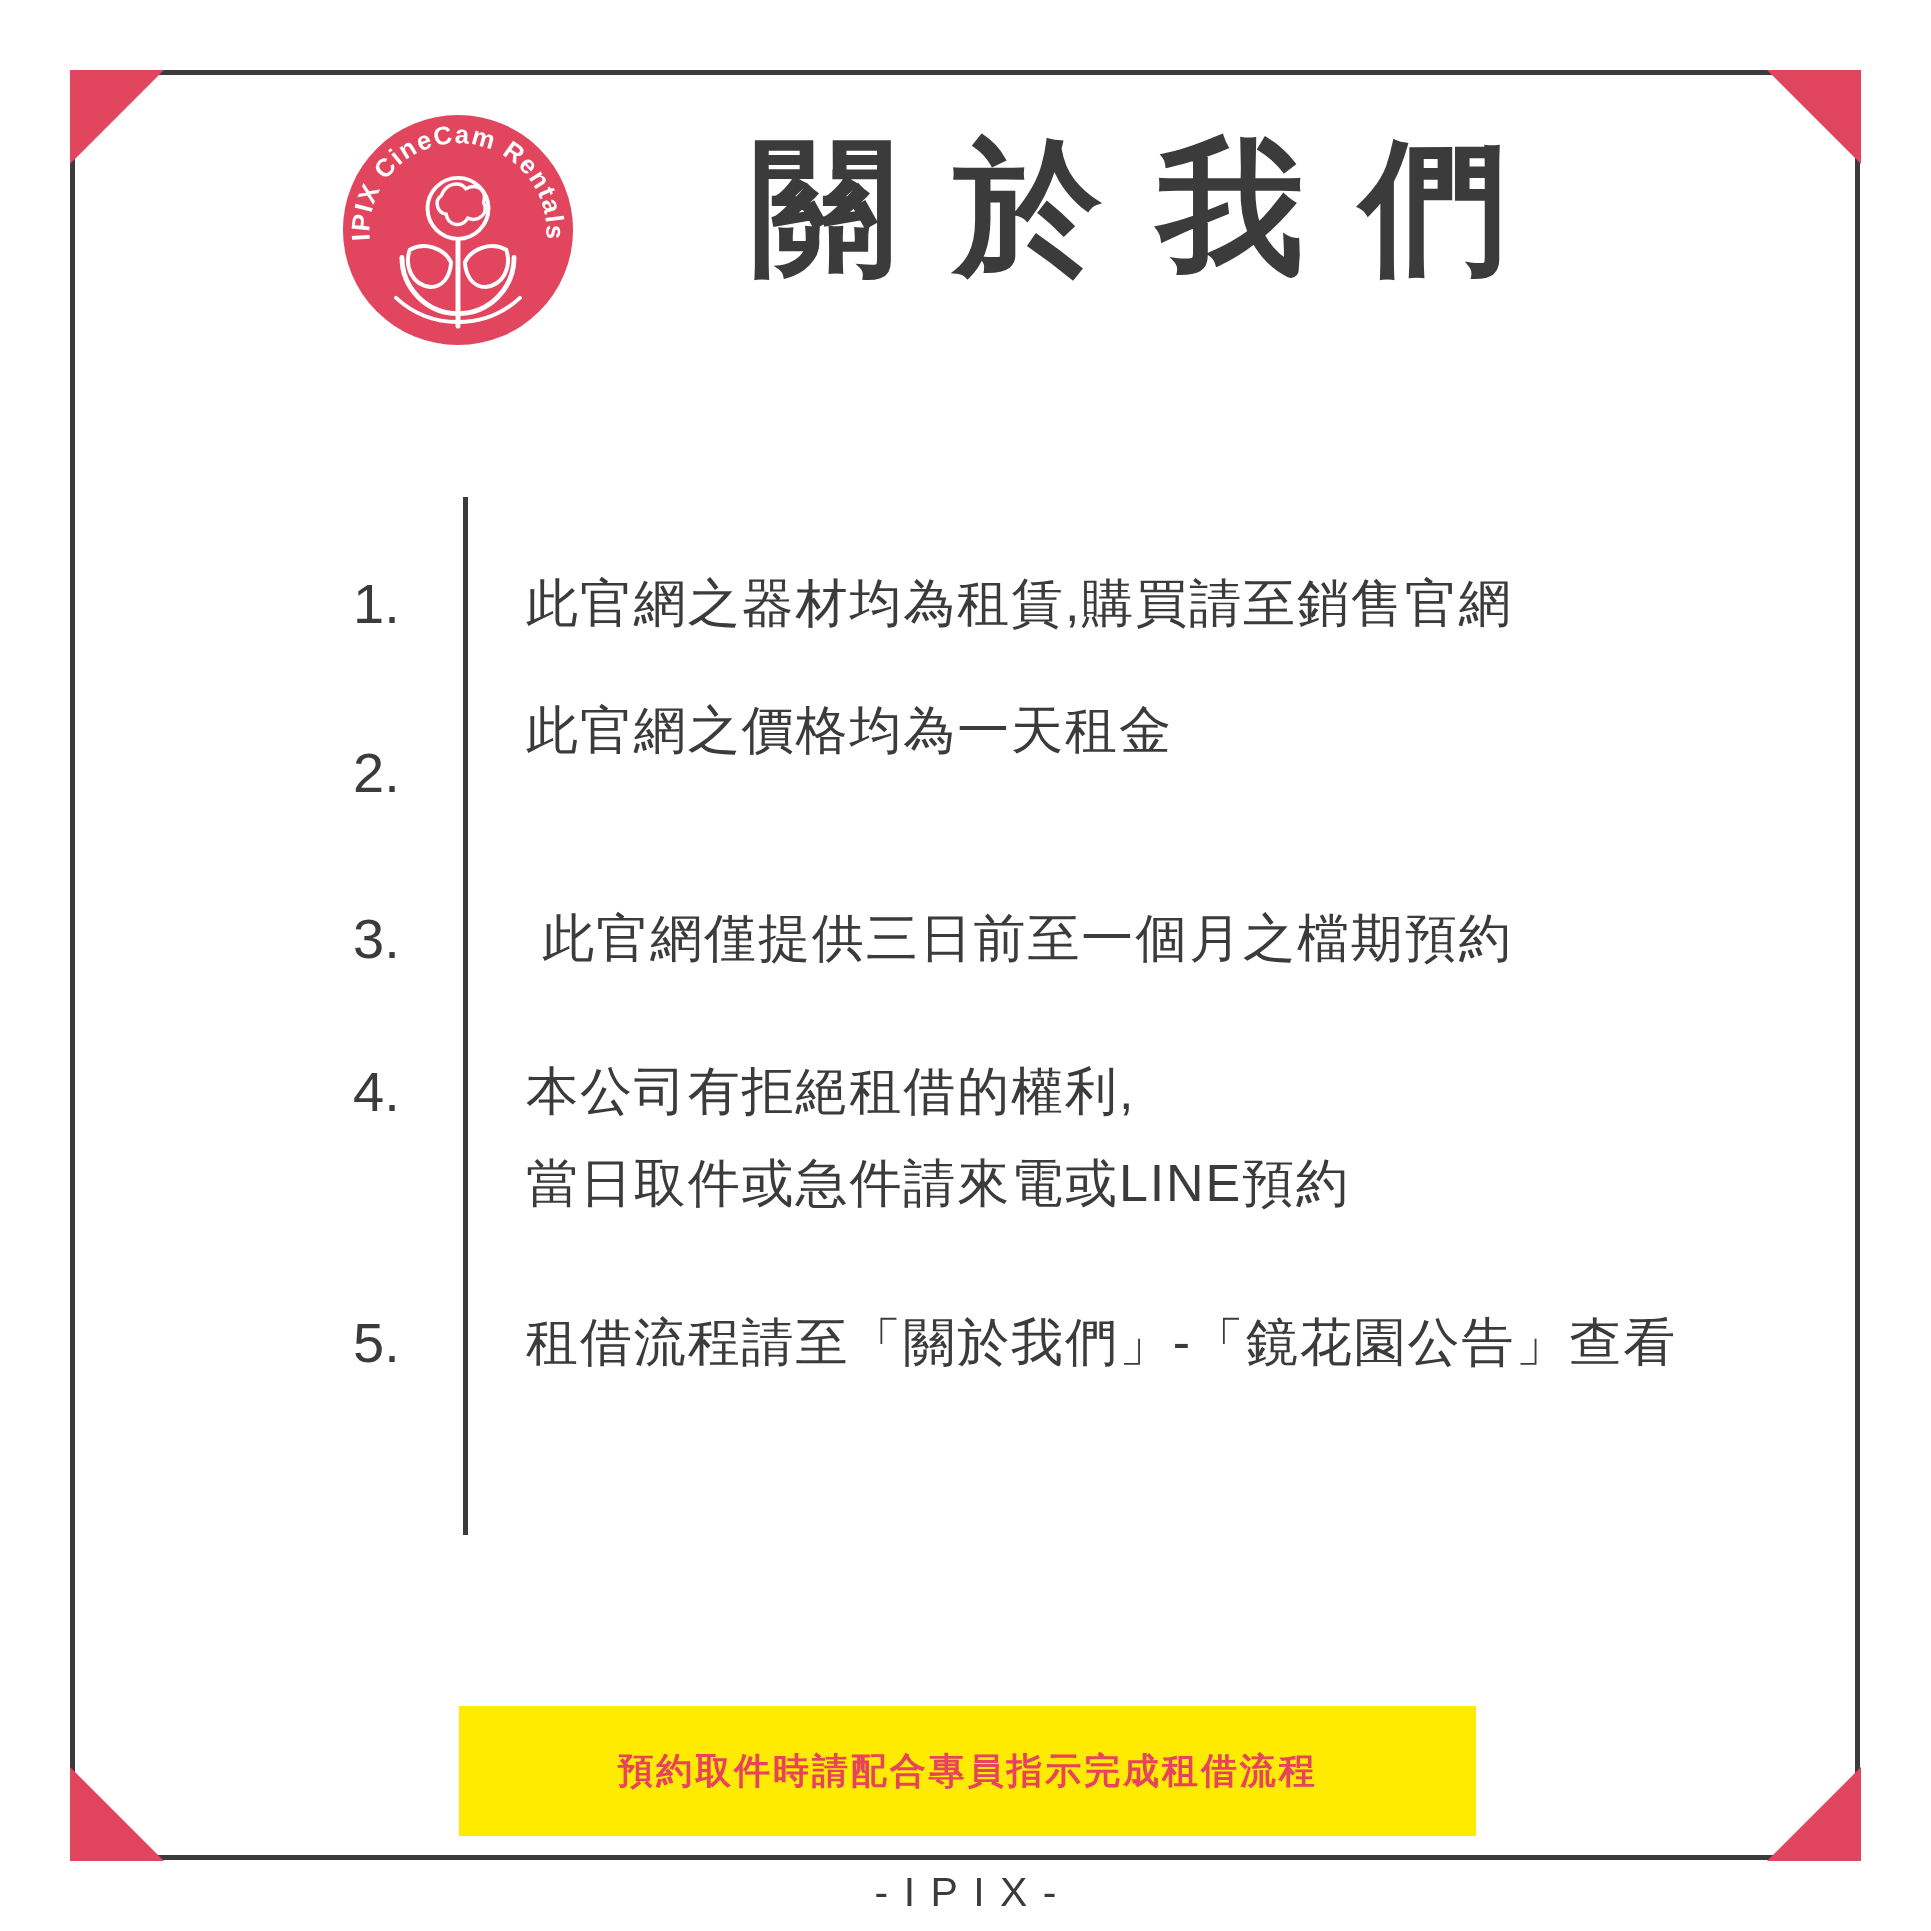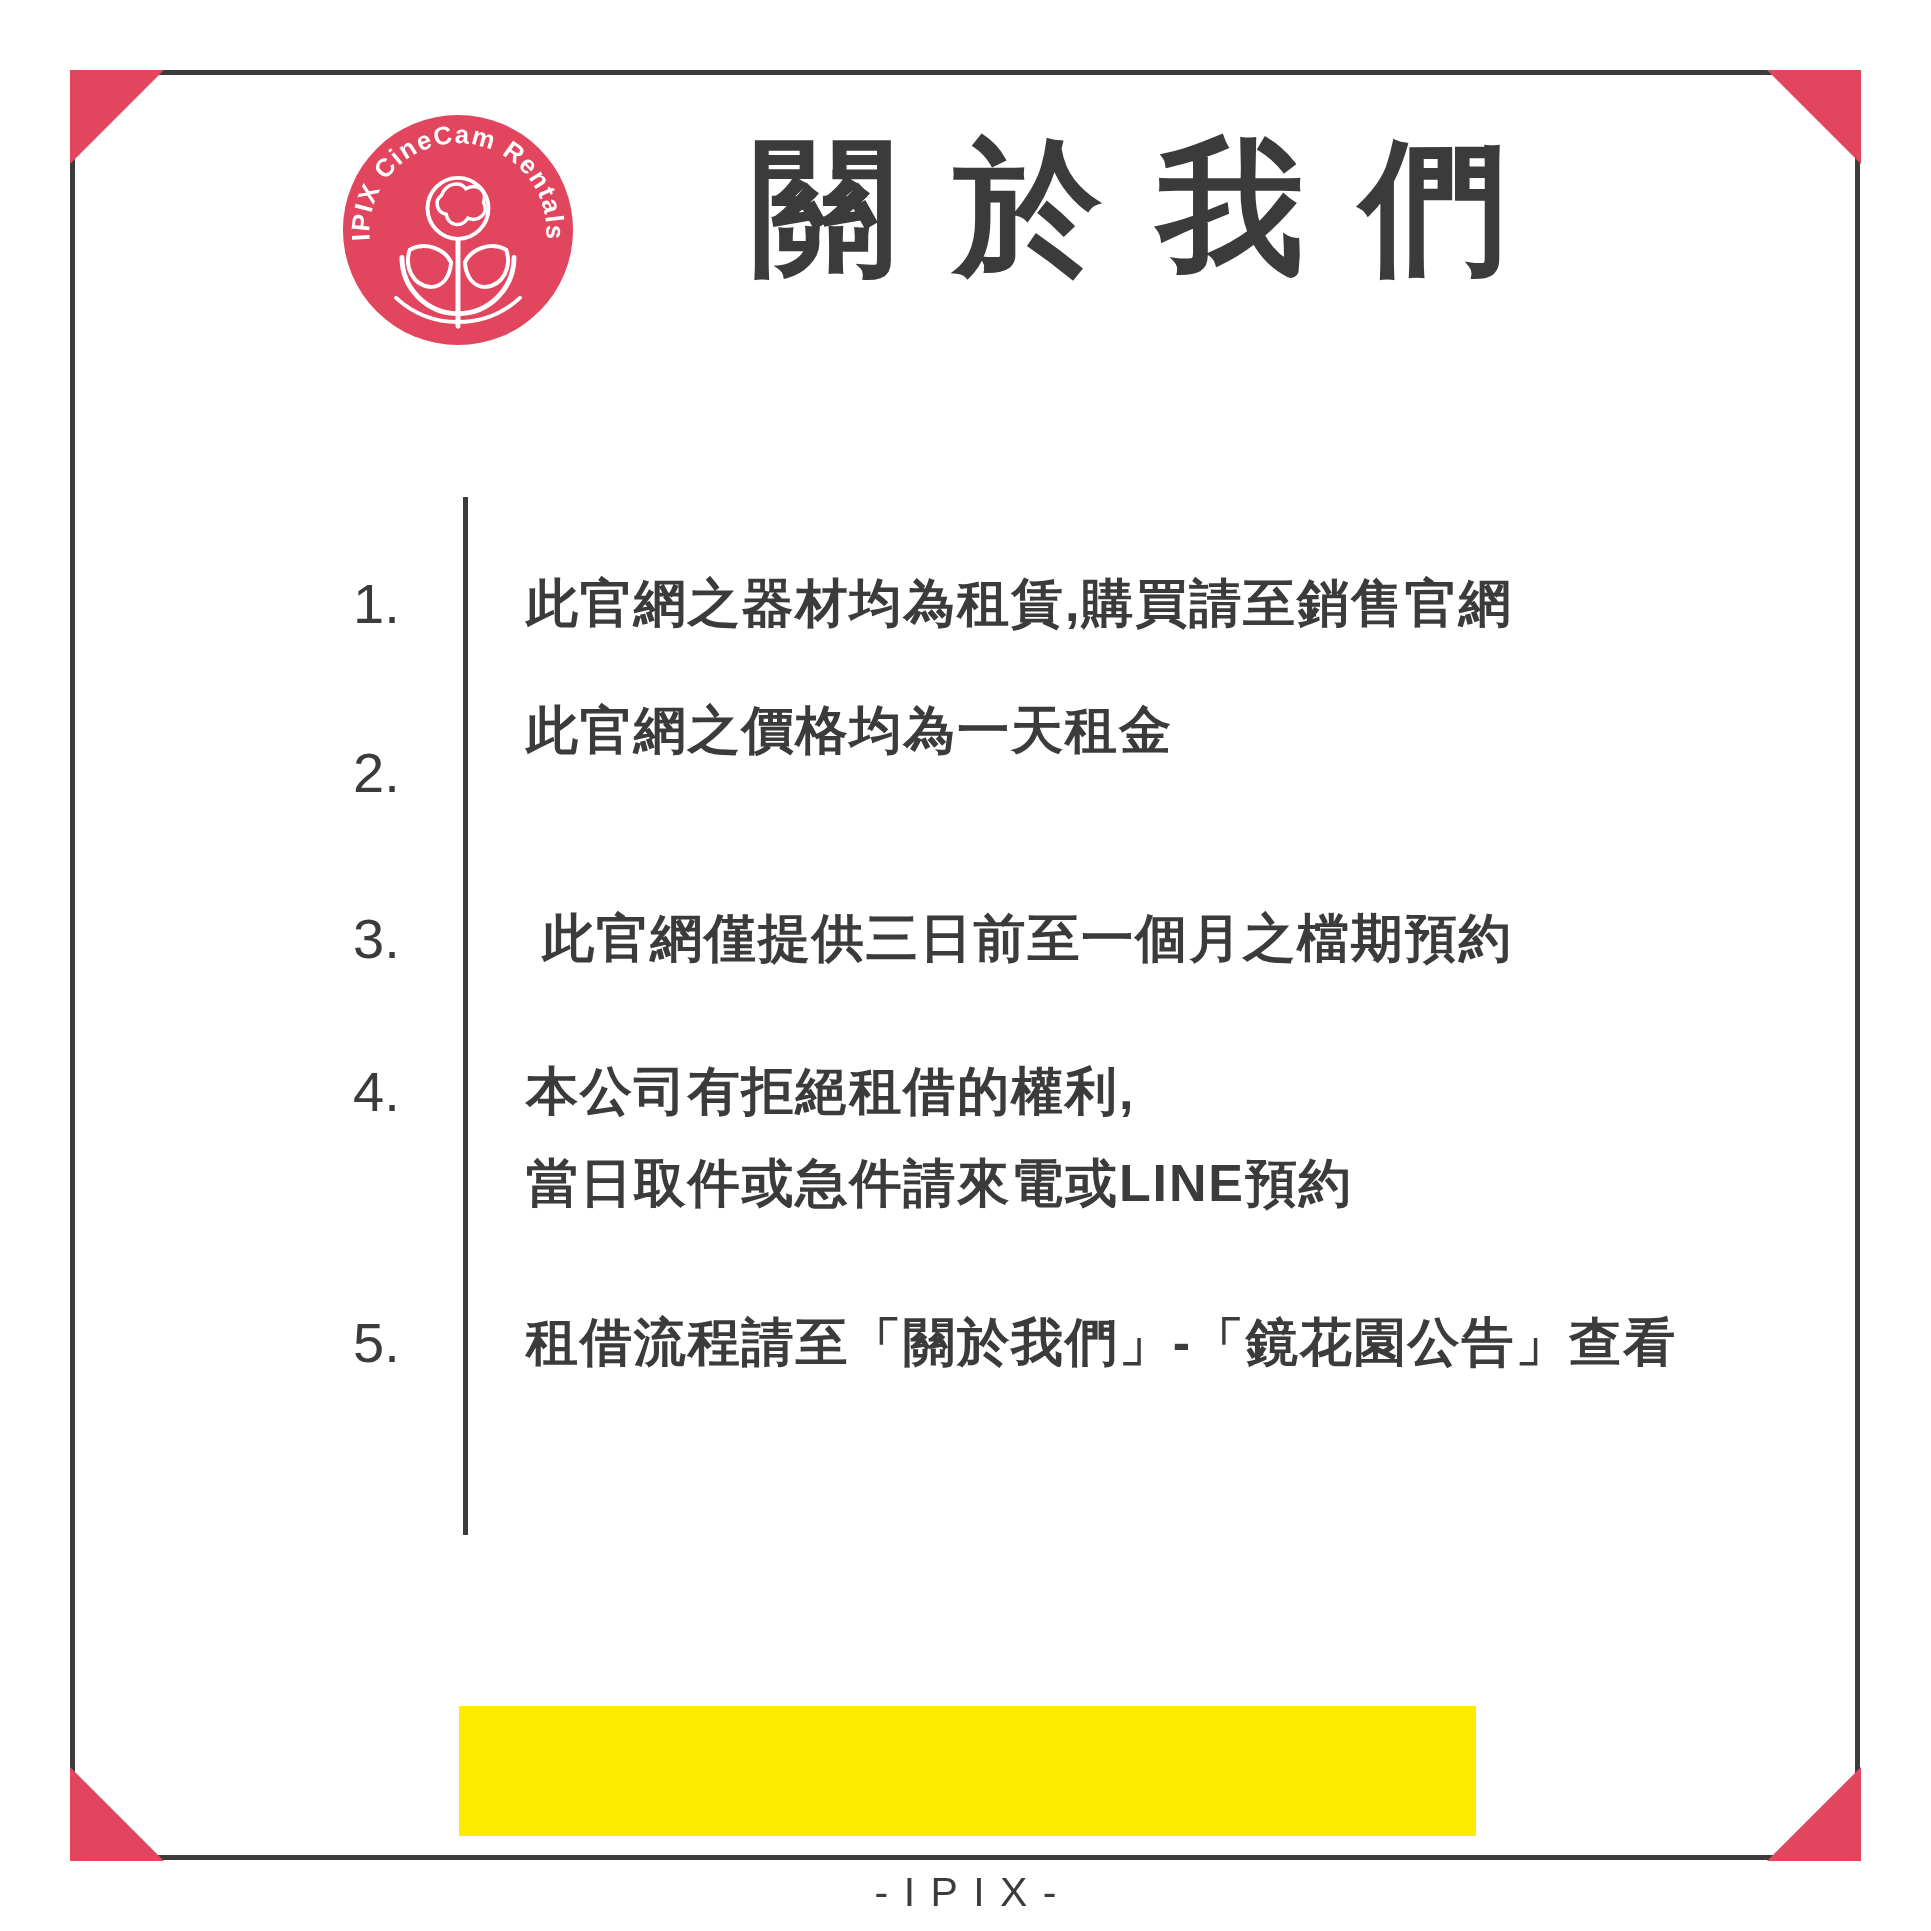--- a/index.html
+++ b/index.html
@@ -30,21 +30,21 @@
   .divider{
     position:absolute;left:463px;top:497px;width:4.8px;height:1038px;background:var(--dark);
   }
   .num{
     position:absolute;left:353px;width:97px;height:93px;
     display:flex;align-items:center;font-size:56px;color:var(--dark);
     font-family:"Liberation Sans", sans-serif;
   }
   .line{
     position:absolute;left:526px;width:1294px;height:93px;
-    display:flex;align-items:center;font-size:52px;font-weight:700;
+    display:flex;align-items:center;font-size:52px;font-weight:400;
     color:var(--dark);white-space:pre;letter-spacing:1.9px;
   }
 
   .banner{
     position:absolute;left:459px;top:1706px;width:1017px;height:130px;
     background:var(--yellow);display:flex;flex-direction:column;
     align-items:center;justify-content:center;gap:7.7px;
   }
   .banner .bline{
     font-size:36px;font-weight:700;color:var(--bannerred);
@@ -95,16 +95,17 @@
 <div class="line" style="top:892px"> 此官網僅提供三日前至一個月之檔期預約</div>
 
 <div class="num" style="top:1045px">4.</div>
 <div class="line" style="top:1045px">本公司有拒絕租借的權利,</div>
 <div class="line" style="top:1137px">當日取件或急件請來電或LINE預約</div>
 
 <div class="num" style="top:1296px">5.</div>
 <div class="line" style="top:1296px">租借流程請至「關於我們」-「鏡花園公告」查看</div>
 
 <div class="banner">
+  <div class="bline">預約取件時請配合專員指示完成租借流程</div>
 </div>
 
 <div class="footer">-IPIX-</div>
 
 
 </body></html>

